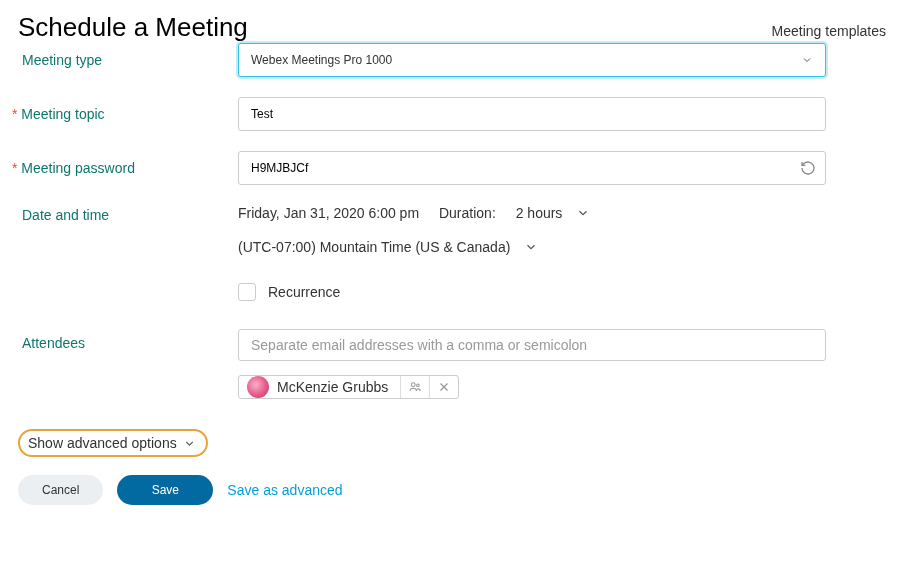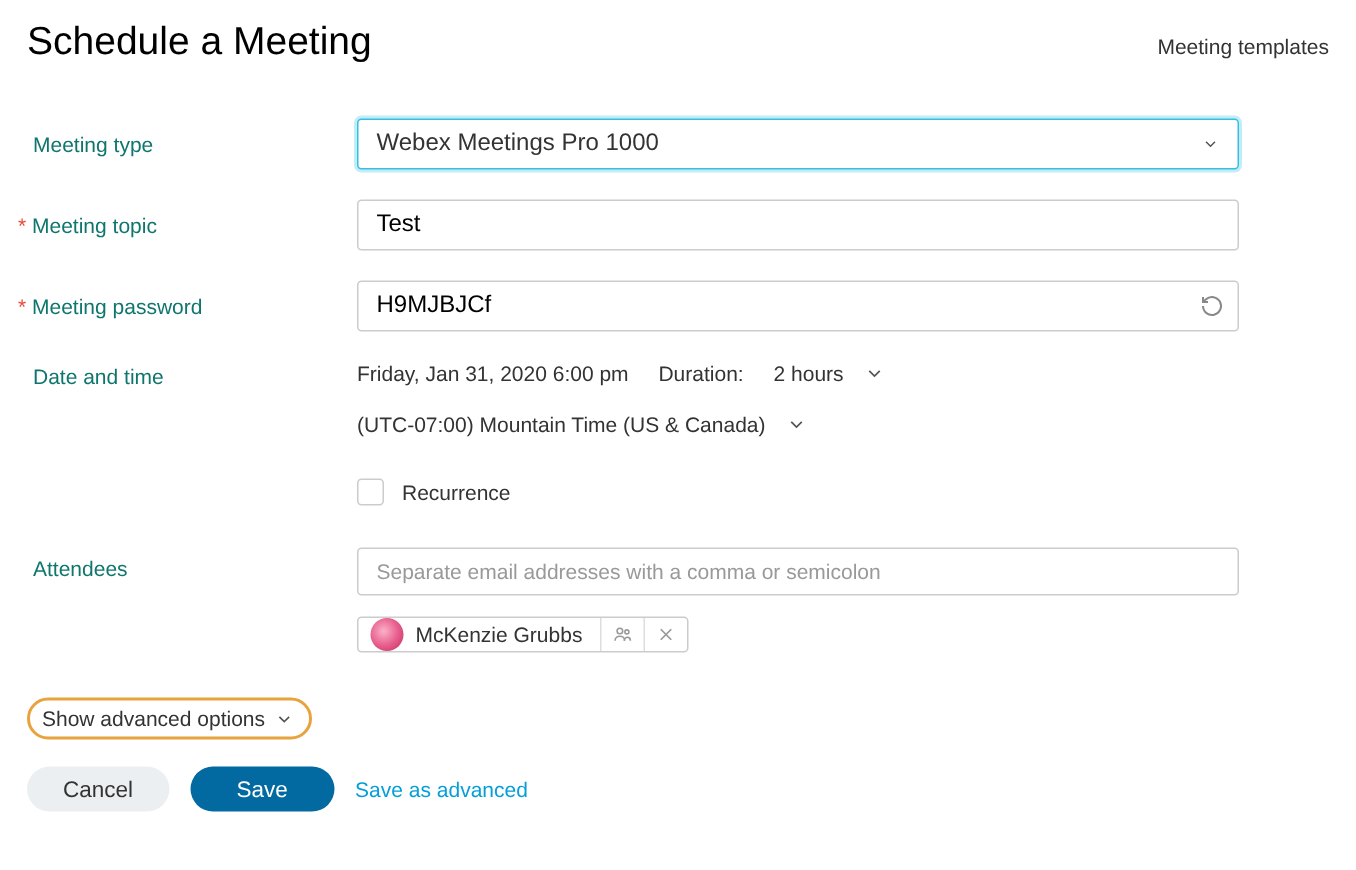--- a/index.html
+++ b/index.html
@@ -9,21 +9,20 @@
     font-size: 14px;
     color: #333;
     background: #fff;
     width: 904px;
     padding: 12px 18px 20px 18px;
   }
   .header-row {
     display: flex;
     justify-content: space-between;
     align-items: baseline;
-    margin-bottom: 36px;
   }
   h1 {
     font-size: 26px;
     font-weight: 400;
     margin: 0;
     color: #000;
   }
   .templates-link {
     font-size: 14px;
     color: #333;
@@ -47,21 +46,21 @@
   .field-col {
     flex: 1;
     max-width: 588px;
   }
   .select-box, .text-input {
     width: 100%;
     height: 34px;
     border: 1px solid #ccc;
     border-radius: 3px;
     padding: 0 12px;
-    font-size: 16px;
+    font-size: 12px;
     display: flex;
     align-items: center;
     background: #fff;
   }
   .select-box {
     justify-content: space-between;
     cursor: pointer;
   }
   .select-box.highlighted {
     border: 1px solid #34c0e0;
@@ -156,21 +155,21 @@
     display: flex;
     align-items: center;
     gap: 14px;
     margin-top: 18px;
   }
   .btn {
     height: 30px;
     padding: 0 24px;
     border-radius: 18px;
     border: none;
-    font-size: 15px;
+    font-size: 12px;
     cursor: pointer;
   }
   .btn-cancel { background: #eceff1; color: #333; }
   .btn-save { background: #0369a1; color: #fff; min-width: 96px; }
   .save-template-link { color: #049fd9; cursor: pointer; }
   input.text-input {
     outline: none;
     font-family: inherit;
   }
 </style>

